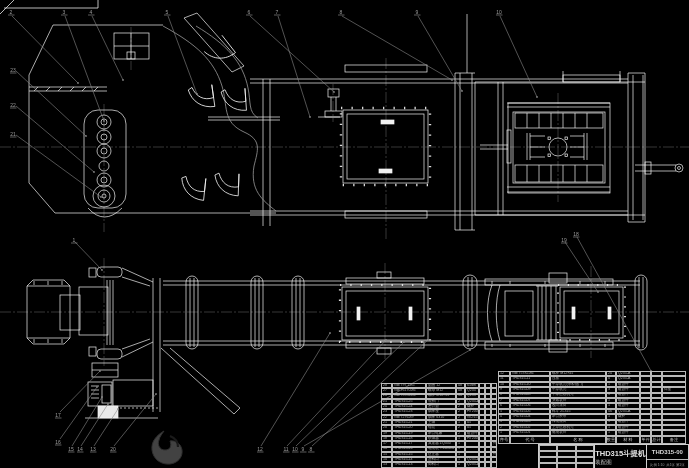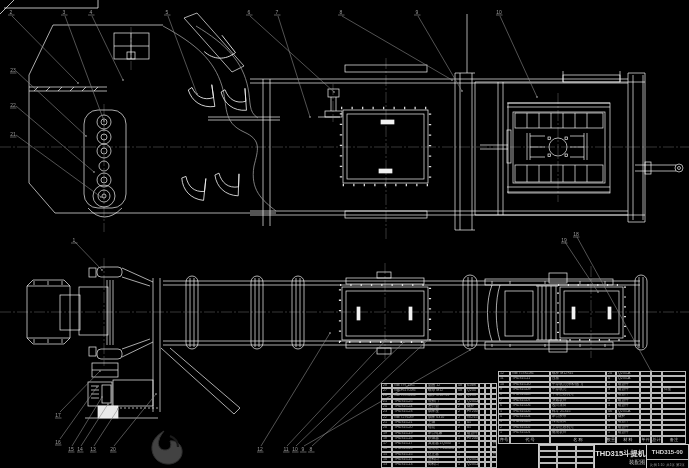--- a/index.html
+++ b/index.html
@@ -14,21 +14,21 @@
   .bom-cell{border:0.5px solid #b9b9b9;overflow:hidden;white-space:nowrap;padding-left:1px;
             display:flex;align-items:center;}
   .bom-right .hdr .bom-cell{font-size:4.2px;color:#c6c6c6;justify-content:center;padding-left:0;}
   .bom-right .hdr{height:8px;}
   
   #titleblock{position:absolute;left:538px;top:444px;width:149px;height:24px;display:flex;
               border:0.8px solid #cfcfcf;color:#cdcdcd;}
   #sign-grid{width:56px;display:grid;grid-template-columns:1fr 1fr 1fr;grid-template-rows:1fr 1fr 1fr 1fr;}
   #sign-grid div{border:0.5px solid #b9b9b9;}
   #tb-title{width:51px;border-left:0.8px solid #cfcfcf;border-right:0.8px solid #cfcfcf;
-            display:flex;flex-direction:column;align-items:flex-end;justify-content:center;}
+            display:flex;flex-direction:column;align-items:flex-start;justify-content:center;}
   #tb-title .big{font-size:7.5px;font-weight:bold;color:#e2e2e2;white-space:nowrap;}
   #tb-title .sub{font-size:5.5px;color:#c0c0c0;}
   #tb-right{width:42px;display:flex;flex-direction:column;}
   #tb-num{flex:1;display:flex;align-items:center;justify-content:center;font-size:6px;
           font-weight:bold;color:#d8d8d8;border-bottom:0.5px solid #b9b9b9;white-space:nowrap;}
   #tb-foot{height:9px;display:flex;align-items:center;justify-content:center;gap:2px;
            font-size:3.4px;color:#9a9a9a;white-space:nowrap;}
 </style>
 </head>
 <body>

